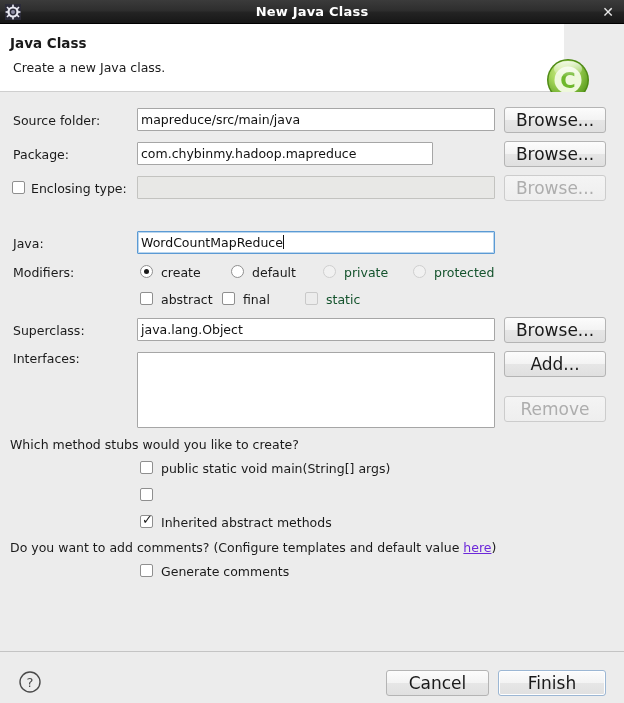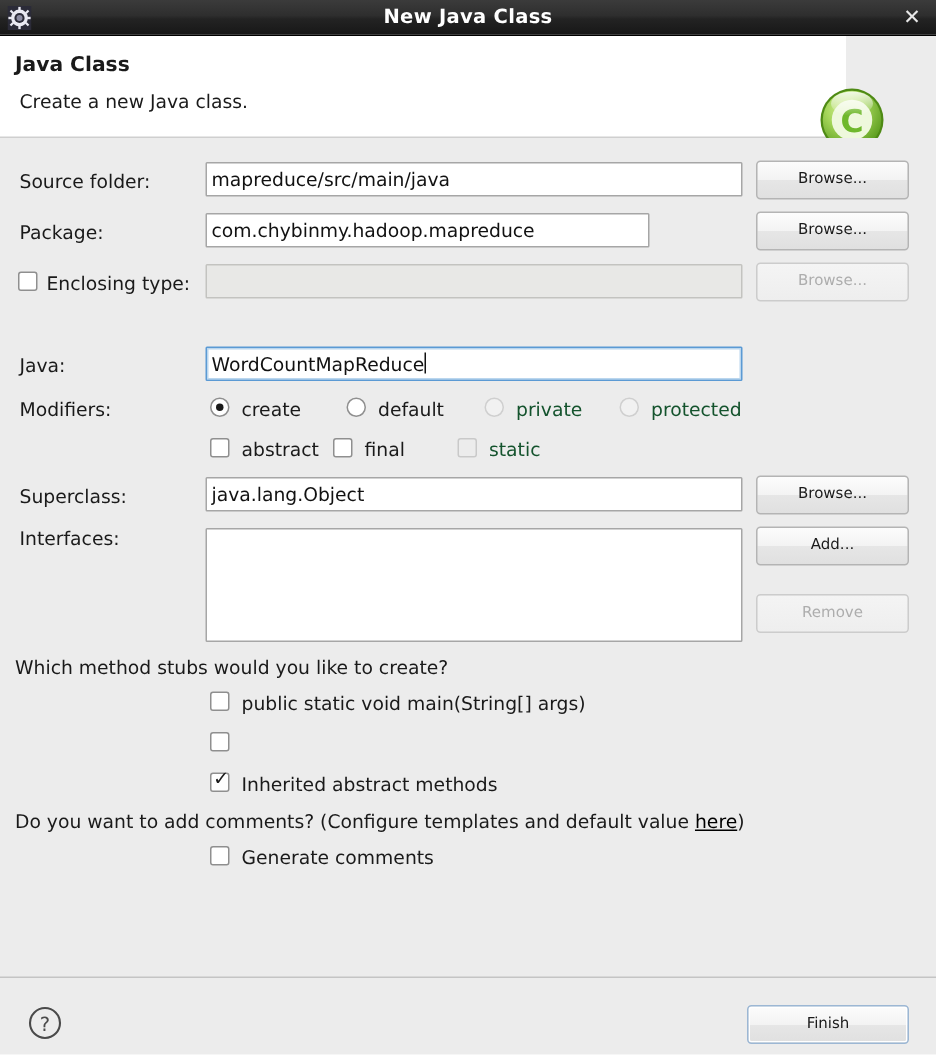--- a/index.html
+++ b/index.html
@@ -142,21 +142,21 @@
 
   
   .btn {
     position: absolute;
     box-sizing: border-box;
     height: 26px;
     background: linear-gradient(to bottom, #fcfcfc 0%, #f3f3f3 50%, #e6e6e6 51%, #e0e0e0 100%);
     border: 1px solid #b4b4b4;
     border-radius: 3px;
     font-family: "DejaVu Sans", "Liberation Sans", sans-serif;
-    font-size: 10px;
+    font-size: 17px;
     color: #1a1a1a;
     text-align: center;
     line-height: 24px;
     white-space: nowrap;
   }
   .btn.disabled {
     color: #adadad;
     background: linear-gradient(to bottom, #f4f4f4 0%, #eeeeee 100%);
     border-color: #cccccc;
   }
@@ -197,21 +197,21 @@
   .radio.disabled { border-color: #cfcfcf; background: #f1f1f1; }
   .radio .dot {
     position: absolute;
     left: 3px; top: 3px;
     width: 5px; height: 5px;
     border-radius: 50%;
     background: #1a1a1a;
   }
 
   .link {
-    color: #000000;
+    color: #6d28d9;
     text-decoration: underline;
   }
 
   
   #footer {
     position: absolute;
     left: 0; top: 651px;
     width: 624px; height: 52px;
     background: #ececec;
     border-top: 1px solid #c4c4c4;
@@ -351,15 +351,16 @@
 
   <div id="footer"></div>
 
   <span class="help-icon">
     <svg width="24" height="24" viewBox="0 0 24 24">
       <circle cx="12" cy="12" r="10" fill="none" stroke="#4a4a4a" stroke-width="1.4"></circle>
       <text x="12" y="17" font-family="DejaVu Sans, sans-serif" font-size="13" text-anchor="middle" fill="#4a4a4a">?</text>
     </svg>
   </span>
 
+  <span class="btn" style="left:386px; top:670px; width:103px;">Cancel</span>
   <span class="btn default" style="left:498px; top:670px; width:108px;">Finish</span>
 
 </div>
 
 </body></html>

